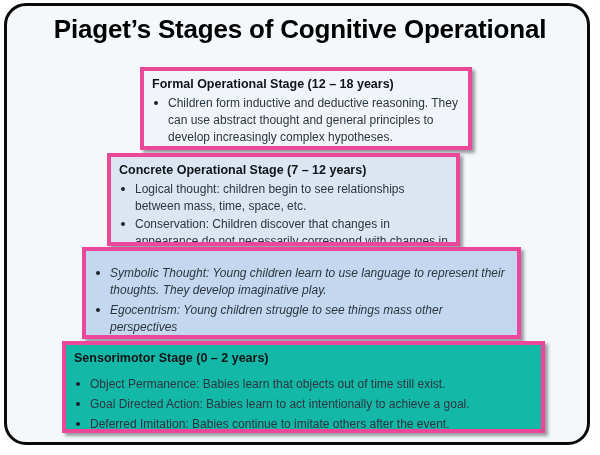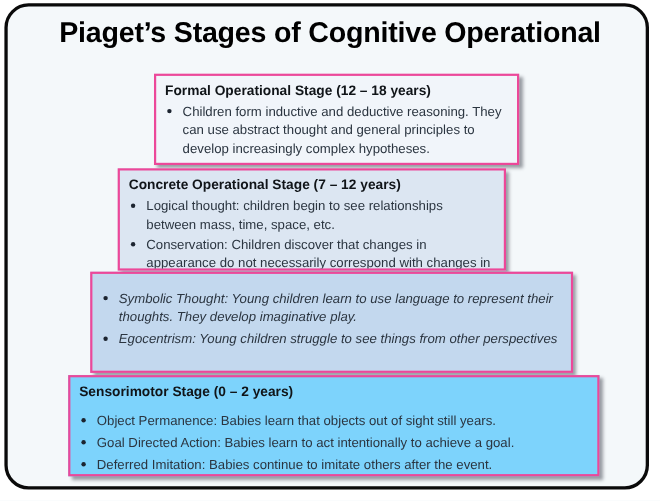--- a/index.html
+++ b/index.html
@@ -35,21 +35,21 @@
     font-size: 26px;
     font-weight: bold;
     color: #000000;
     letter-spacing: -0.2px;
     white-space: nowrap;
   }
 
   .stage-box {
     position: absolute;
     box-sizing: border-box;
-    border: 2px solid #ec4899;
+    border: 4px solid #ec4899;
     box-shadow: 3px 3px 3px rgba(40, 45, 55, 0.45);
     padding: 5px 8px 4px 8px;
     overflow: hidden;
   }
 
   .stage-heading {
     font-size: 12.5px;
     font-weight: bold;
     color: #101418;
     line-height: 1.35;
@@ -110,21 +110,21 @@
   }
   #box-preoperational .bullets { margin-top: 9px; font-style: italic; }
   #box-preoperational .bullets li { margin-bottom: 3px; }
 
   
   #box-sensorimotor {
     left: 55px;
     top: 335px;
     width: 483px;
     height: 92px;
-    background: #7dd3fc;
+    background: #14b8a6;
   }
   #box-sensorimotor .bullets { margin-top: 9px; }
   #box-sensorimotor .bullets li { margin-bottom: 3px; }
 </style>
 </head>
 <body>
 
 <div id="frame">
 
   <div id="title">Piaget’s Stages of Cognitive Operational</div>
@@ -140,26 +140,26 @@
     <div class="stage-heading">Concrete Operational Stage (7 – 12 years)</div>
     <ul class="bullets">
       <li><span class="dot"></span><span>Logical thought: children begin to see relationships between mass, time, space, etc.</span></li>
       <li><span class="dot"></span><span>Conservation: Children discover that changes in appearance do not necessarily correspond with changes in weight, volume, etc.</span></li>
     </ul>
   </div>
 
   <div class="stage-box" id="box-preoperational">
     <ul class="bullets">
       <li><span class="dot"></span><span>Symbolic Thought: Young children learn to use language to represent their thoughts. They develop imaginative play.</span></li>
-      <li><span class="dot"></span><span>Egocentrism: Young children struggle to see things from other perspectives</span></li>
+      <li><span class="dot"></span><span>Egocentrism: Young children struggle to see things mass other perspectives</span></li>
     </ul>
   </div>
 
   <div class="stage-box" id="box-sensorimotor">
     <div class="stage-heading">Sensorimotor Stage (0 – 2 years)</div>
     <ul class="bullets">
-      <li><span class="dot"></span><span>Object Permanence: Babies learn that objects out of sight still years.</span></li>
+      <li><span class="dot"></span><span>Object Permanence: Babies learn that objects out of time still exist.</span></li>
       <li><span class="dot"></span><span>Goal Directed Action: Babies learn to act intentionally to achieve a goal.</span></li>
       <li><span class="dot"></span><span>Deferred Imitation: Babies continue to imitate others after the event.</span></li>
     </ul>
   </div>
 
 </div>
 
 </body></html>

